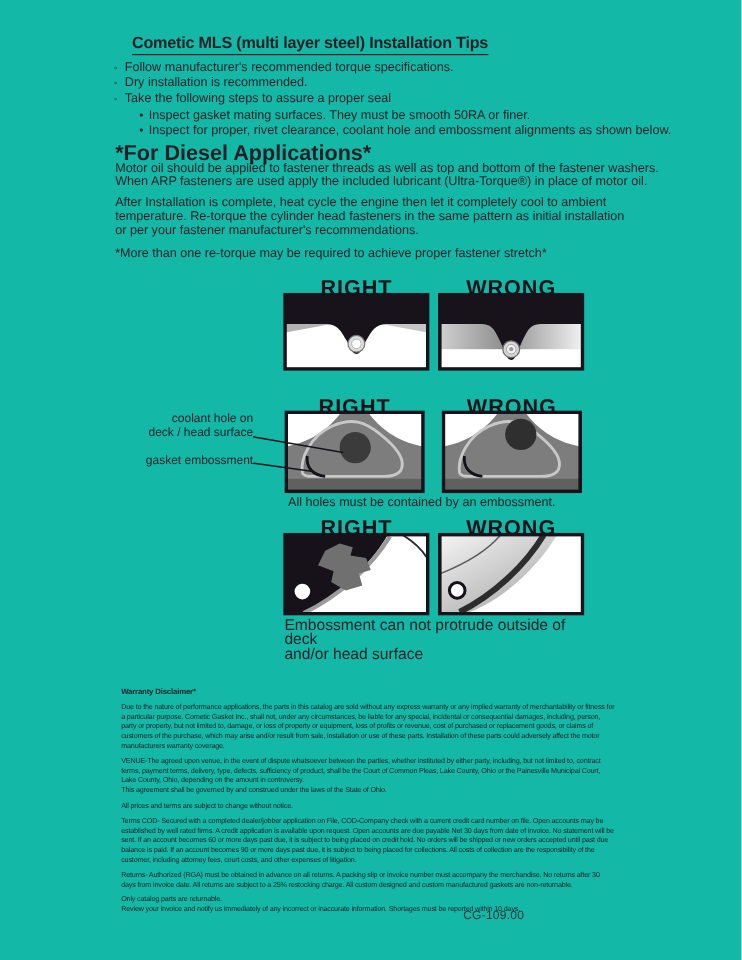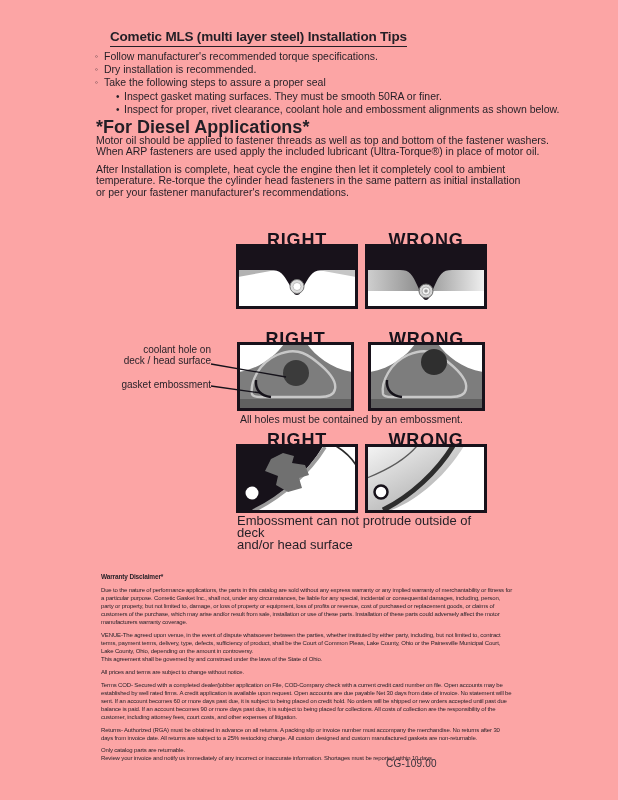--- a/index.html
+++ b/index.html
@@ -1,17 +1,17 @@
 <!DOCTYPE html>
 <html><head>
 <meta charset="utf-8">
 <style>
   html,body { margin:0; padding:0; background:#ffffff; }
   .page {
-    position:relative; width:618px; height:800px; background:#fca5a5;
+    position:relative; width:618px; height:800px; background:#14b8a6;
     font-family:"Liberation Sans", sans-serif; color:#231f26; overflow:hidden;
   }
   .abs { position:absolute; }
   .nowrap { white-space:nowrap; }
 
   .title {
     font-size:13.5px; font-weight:bold; letter-spacing:-0.2px;
     border-bottom:1.6px solid #231f26; padding-bottom:2px; display:inline-block;
   }
 
@@ -78,20 +78,21 @@
     <div class="ln">Motor oil should be applied to fastener threads as well as top and bottom of the fastener washers.</div>
     <div class="ln">When ARP fasteners are used apply the included lubricant (Ultra-Torque®) in place of motor oil.</div>
   </div>
 
   <div class="abs body" style="left:96px; top:164px;">
     <div class="ln">After Installation is complete, heat cycle the engine then let it completely cool to ambient</div>
     <div class="ln">temperature. Re-torque the cylinder head fasteners in the same pattern as initial installation</div>
     <div class="ln">or per your fastener manufacturer's recommendations.</div>
   </div>
 
+  <div class="abs body nowrap" style="left:96px; top:206px;">*More than one re-torque may be required to achieve proper fastener stretch*</div>
 
   <div class="abs dglabel" style="left:236px; top:230px; width:122px;">RIGHT</div>
   <div class="abs dglabel" style="left:365px; top:230px; width:122px;">WRONG</div>
 
   <div class="abs panel" style="left:236px; top:244px; width:122px; height:65px;">
     <svg width="122" height="65" viewBox="0 0 122 65" preserveAspectRatio="none">
       <rect x="1.5" y="1.5" width="119" height="62" fill="#ffffff"></rect>
       <polygon points="2,26 40,26 2,33" fill="#b2b2b2"></polygon>
       <polygon points="120,26 82,26 120,33" fill="#c6c6c6"></polygon>
       <path d="M2,2 H120 V26 H88 C77,26 75,30 69,40 C65,48 64,51 61,51 C58,51 57,48 53,40 C47,30 45,26 34,26 H2 Z" fill="#18121b"></path>

